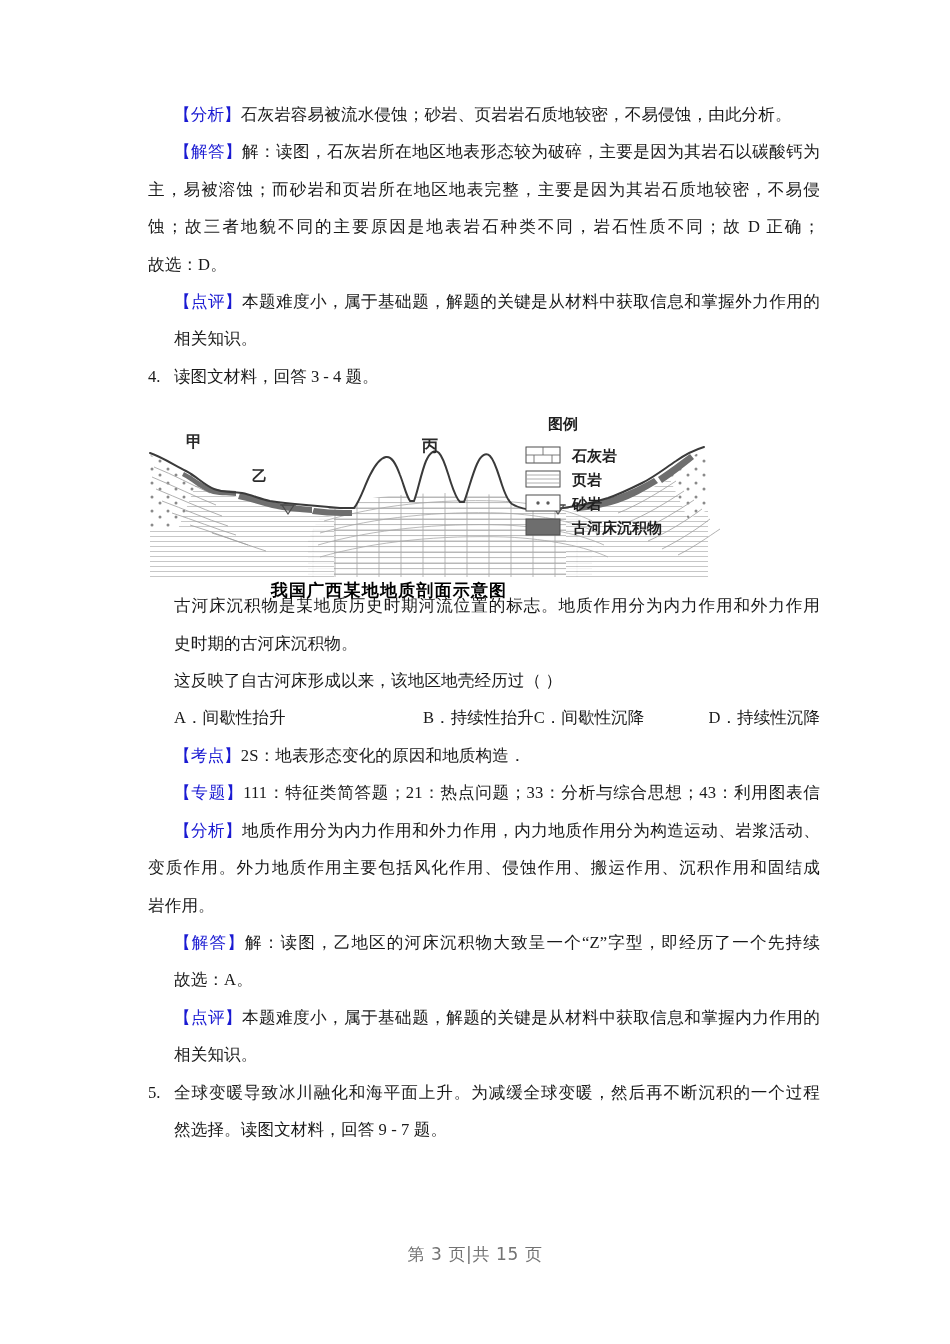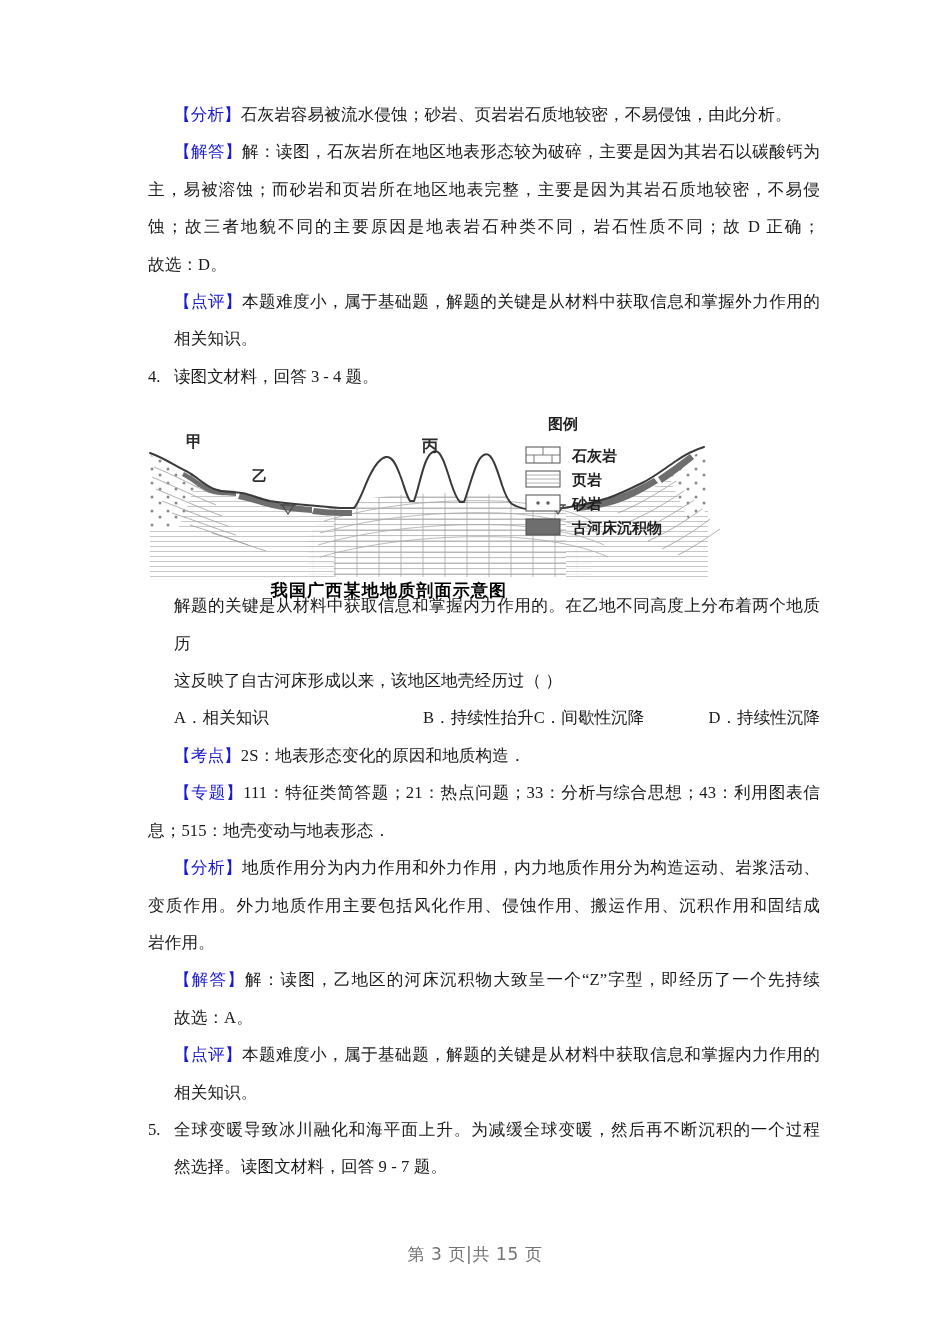--- a/index.html
+++ b/index.html
@@ -322,39 +322,39 @@
             <text x="424" y="124" font-family="DejaVu Sans, Liberation Sans, sans-serif" font-size="15" font-weight="bold" fill="#1e1e1e">古河床沉积物</text>
           </g>
         </g>
       </svg>
 
       <div class="fig-caption">我国广西某地地质剖面示意图</div>
     </div>
 
     <div class="gap-sm"></div>
 
-    <div class="line justify" style="padding-left:26px">解题的关键是从材料中获取信息和掌握内力作用的。在乙地不同高度上分布着两个地质历</div>
+    <div class="line justify" style="padding-left:26px">古河床沉积物是某地质历史时期河流位置的标志。地质作用分为内力作用和外力作用</div>
+    <div class="line free" style="padding-left:26px">史时期的古河床沉积物。</div>
 
     <div class="line free" style="padding-left:26px">这反映了自古河床形成以来，该地区地壳经历过（      ）</div>
 
     <div class="opt-row">
-      <div class="opt o1">A．相关知识</div>
+      <div class="opt o1">A．间歇性抬升</div>
       <div class="opt o2">B．持续性抬升</div>
       <div class="opt o3">C．间歇性沉降</div>
       <div class="opt o4">D．持续性沉降</div>
     </div>
 
     <div class="line free" style="padding-left:26px">
       <span class="tag">【考点】</span><span>2S：地表形态变化的原因和地质构造．</span>
     </div>
 
     <div class="line justify" style="padding-left:26px">
       <span class="tag">【专题】</span><span>111：特征类简答题；21：热点问题；33：分析与综合思想；43：利用图表信</span>
     </div>
-    <div class="line free">息；515：地壳变动与地表形态．</div>
 
     <div class="line justify" style="padding-left:26px">
       <span class="tag">【分析】</span><span>地质作用分为内力作用和外力作用，内力地质作用分为构造运动、岩浆活动、</span>
     </div>
     <div class="line justify">变质作用。外力地质作用主要包括风化作用、侵蚀作用、搬运作用、沉积作用和固结成</div>
     <div class="line free">岩作用。</div>
 
     <div class="line justify" style="padding-left:26px">
       <span class="tag">【解答】</span><span>解：读图，乙地区的河床沉积物大致呈一个“Z”字型，即经历了一个先持续</span>
     </div>

